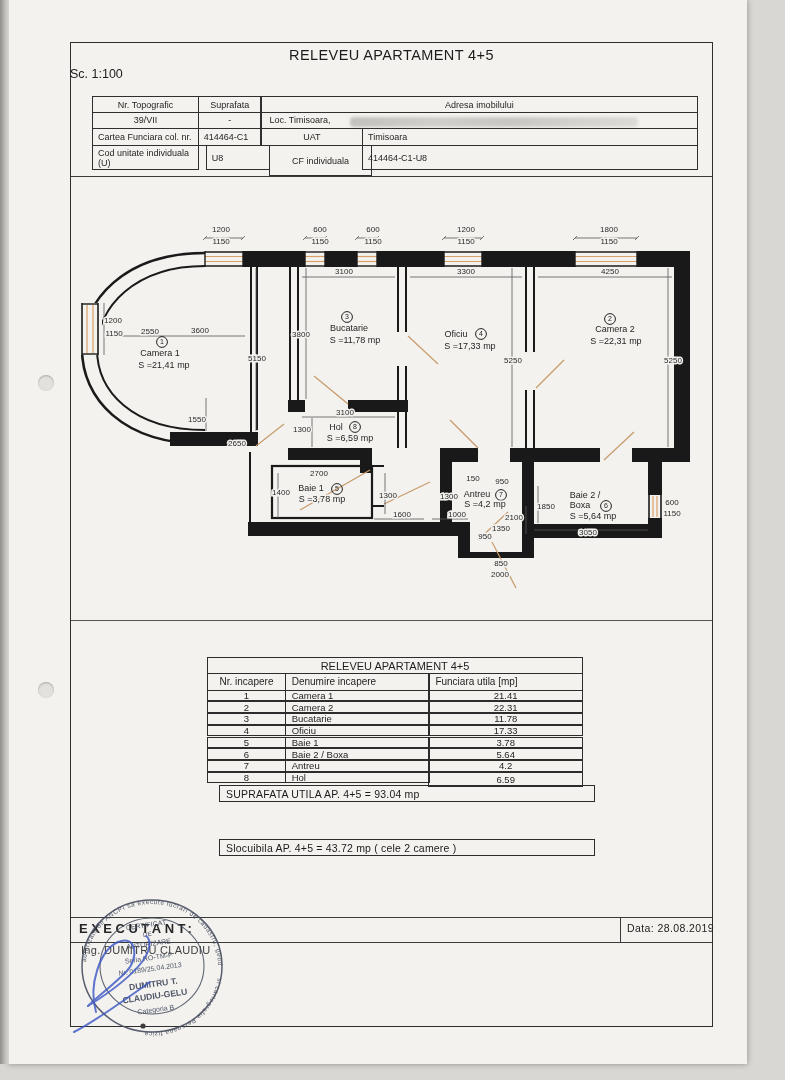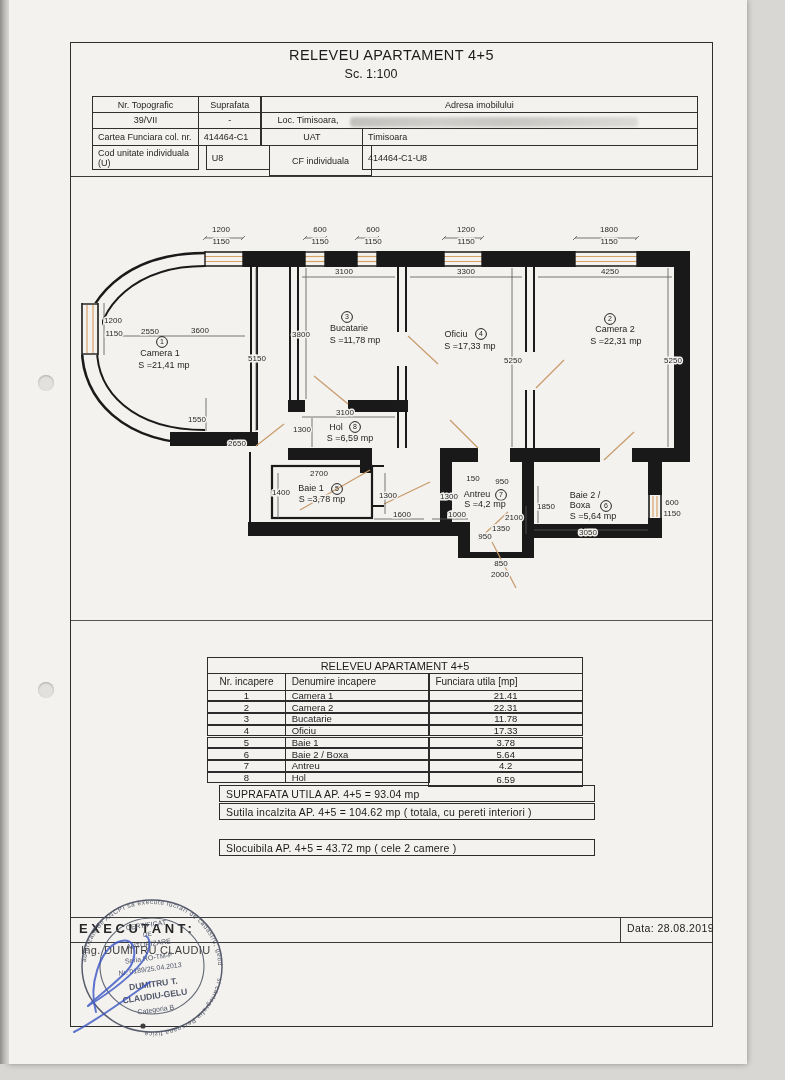--- a/index.html
+++ b/index.html
@@ -11,21 +11,21 @@
          background:linear-gradient(90deg,#8f8e8b,#c2c1be 60%,#d8d7d4);}
   .hole{position:absolute;width:16px;height:16px;border-radius:50%;
         background:#e2e1dd;box-shadow:inset 0 1px 2px rgba(0,0,0,.25);}
   #frame{position:absolute;left:70px;top:42px;width:643px;height:985px;
          border:1.6px solid #2e2e2e;box-sizing:border-box;}
   .abs{position:absolute;}
   .hline{position:absolute;height:0;border-top:1.4px solid #3a3a3a;}
   .vline{position:absolute;width:0;border-left:1.4px solid #3a3a3a;}
   #doc-title{left:70px;top:47px;width:643px;text-align:center;
         font-size:14.5px;letter-spacing:.4px;color:#1c1c1c;}
-  #doc-scale{left:70px;top:67px;width:602px;text-align:center;font-size:12.5px;color:#1c1c1c;}
+  #doc-scale{left:70px;top:67px;width:602px;text-align:left;font-size:12.5px;color:#1c1c1c;}
   
   .cell{position:absolute;box-sizing:border-box;border:1.3px solid #2f2f2f;
         font-size:9px;color:#1f1f1f;display:flex;align-items:center;}
   .cell.center{justify-content:center;}
   .cell.pl{padding-left:5px;}
   #redaction{position:absolute;left:350px;top:117px;width:288px;height:10px;border-radius:4px;
         background:linear-gradient(90deg,#9a9994,#b5b4af 30%,#a5a49f 55%,#bcbbb6 80%,#c9c8c3);
         filter:blur(1.4px);opacity:.55;}
   
   .rt-cell{position:absolute;box-sizing:border-box;border:1.3px solid #2c2c2c;
@@ -53,21 +53,21 @@
 
   <div class="abs" id="doc-title">RELEVEU APARTAMENT 4+5</div>
   <div class="abs" id="doc-scale">Sc. 1:100</div>
 
   <div>
     <div class="cell center" style="left:92px;top:96px;width:107px;height:17px;">Nr. Topografic</div>
     <div class="cell center" style="left:197.7px;top:96px;width:64px;height:17px;">Suprafata</div>
     <div class="cell center" style="left:260.4px;top:96px;width:438px;height:17px;">Adresa imobilului</div>
     <div class="cell center" style="left:92px;top:111.7px;width:107px;height:17px;">39/VII</div>
     <div class="cell center" style="left:197.7px;top:111.7px;width:64px;height:17px;">-</div>
-    <div class="cell" style="left:260.4px;top:111.7px;width:438px;height:17px;padding-left:16px;">Loc. Timisoara,</div>
+    <div class="cell" style="left:260.4px;top:111.7px;width:438px;height:17px;padding-left:8px;">Loc. Timisoara,</div>
     <div id="redaction"></div>
     <div class="cell pl" style="left:92px;top:128.4px;width:107px;height:18px;">Cartea Funciara col. nr.</div>
     <div class="cell pl" style="left:197.7px;top:128.4px;width:64px;height:18px;">414464-C1</div>
     <div class="cell center" style="left:260.4px;top:128.4px;width:103px;height:18px;">UAT</div>
     <div class="cell pl" style="left:362.1px;top:128.4px;width:336.3px;height:18px;">Timisoara</div>
     <div class="cell pl" style="left:92px;top:145.1px;width:107px;height:25px;">Cod unitate individuala (U)</div>
     <div class="cell pl" style="left:197.7px;top:145.1px;width:64px;height:25px;margin-left:8px;">U8</div>
     <div class="cell center" style="left:269px;top:145.1px;width:103px;height:31px;">CF individuala</div>
     <div class="cell pl" style="left:362.1px;top:145.1px;width:336.3px;height:25px;">414464-C1-U8</div>
   </div>
@@ -345,21 +345,20 @@
         <div class="rt-cell center" style="left: 428.4px; top: 748.2px; width: 154.6px; height: 11.7px; font-size: 9.5px;">5.64</div>
         <div class="rt-cell center" style="left: 207px; top: 759.9px; width: 79px; height: 11.7px; font-size: 9.5px;">7</div>
         <div class="rt-cell pl" style="left: 284.7px; top: 759.9px; width: 145px; height: 11.7px; font-size: 9.5px;">Antreu</div>
         <div class="rt-cell center" style="left: 428.4px; top: 759.9px; width: 154.6px; height: 11.7px; font-size: 9.5px;">4.2</div>
         <div class="rt-cell center" style="left: 207px; top: 771.6px; width: 79px; height: 11.7px; font-size: 9.5px;">8</div>
         <div class="rt-cell pl" style="left: 284.7px; top: 771.6px; width: 145px; height: 11.7px; font-size: 9.5px;">Hol</div>
         <div class="rt-cell center" style="left: 428.4px; top: 771.6px; width: 154.6px; height: 15px; font-size: 9.5px;">6.59</div>
       </div>
   </div>
   <div class="sum-row" style="left:207px;top:785px;width:376px;height:17px;">SUPRAFATA UTILA  AP. 4+5 = 93.04 mp</div>
-  <div class="sum-row" style="left:207px;top:803px;width:376px;height:17px;">Sutila incalzita  AP. 4+5 = 104.62 mp ( totala, cu pereti interiori )</div>
   <div class="sum-row" style="left:207px;top:839px;width:376px;height:17px;">Slocuibila  AP. 4+5 = 43.72 mp ( cele 2 camere )</div>
 
   <div class="hline" style="left:71px;top:917px;width:641px;"></div>
   <div class="hline" style="left:71px;top:942px;width:641px;"></div>
   <div class="vline" style="left:620px;top:917px;height:25px;"></div>
   <div class="abs" id="executant-label">EXECUTANT:</div>
   <div class="abs" id="date-box-label">Data: 28.08.2019</div>
   <div class="abs" id="executant-name">Ing. DUMITRU CLAUDIU</div>
 
   <svg class="abs" style="left:72px;top:888px;" width="180" height="160" viewBox="72 888 180 160">

